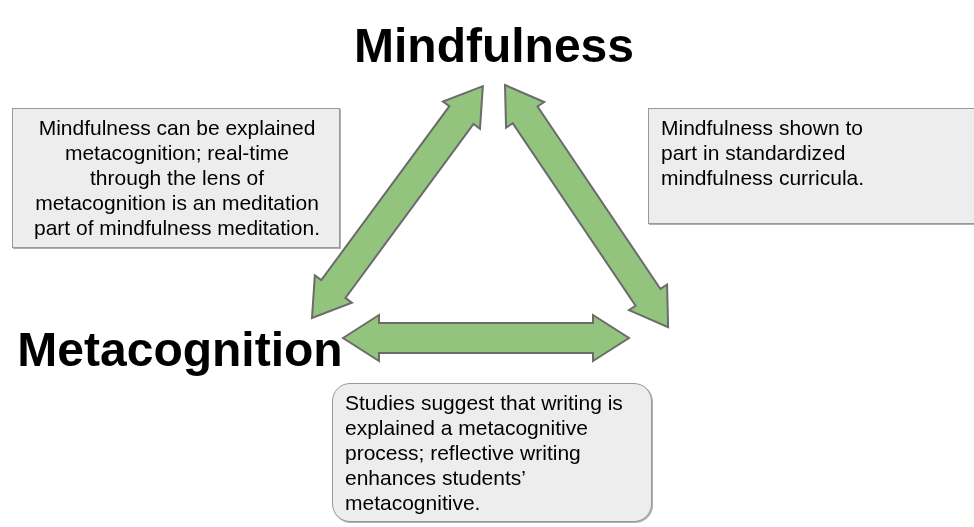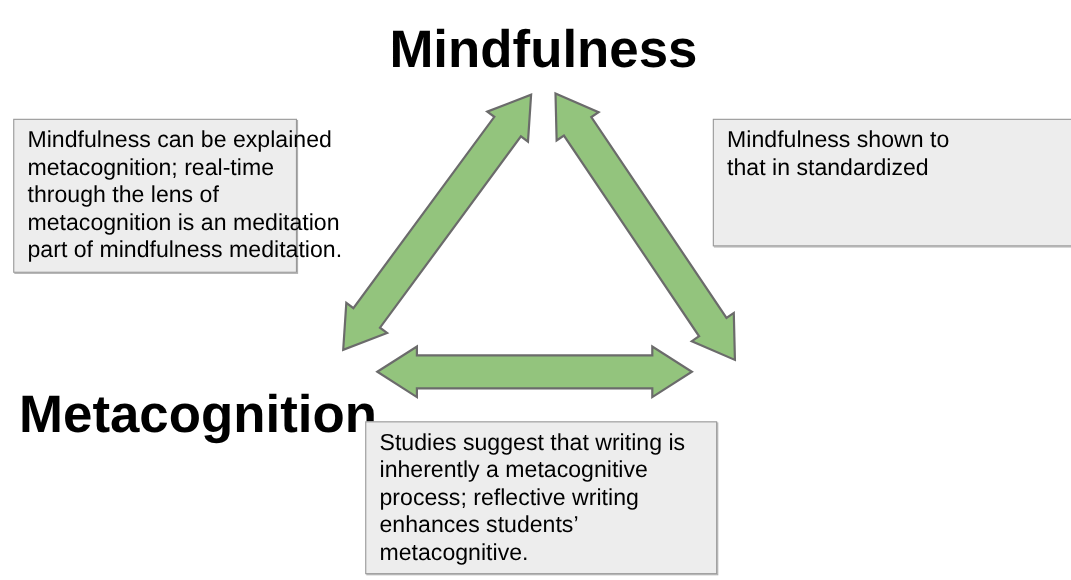--- a/index.html
+++ b/index.html
@@ -35,35 +35,35 @@
   .node-label {
     position: absolute;
     transform: translateX(-50%);
     font-weight: bold;
     font-size: 48px;
     line-height: 1.15;
     white-space: nowrap;
     color: var(--text-color);
   }
   .node-top    { left: 494px; top: 18px; }
-  .node-left   { left: 180px; top: 322px; margin-top: 28px; }
+  .node-left   { left: 180px; top: 322px; }
   .node-right  { left: 762px; top: 322px; }
   .note {
     position: absolute;
     background: var(--note-bg);
     border: 1px solid var(--note-border);
     box-shadow: 1px 1px 0 rgba(110,110,110,0.55);
     padding: 6px 10px 6px 12px;
     font-size: 21px;
     line-height: 25px;
   }
   .note-line { white-space: nowrap; }
-  .note-left   { left: 12px;  top: 108px; width: 258px; height: 140px; }
+  .note-left   { left: 12px;  top: 108px; width: 328px; height: 140px; text-align: center; }
   .note-right  { left: 648px; top: 108px; width: 330px; height: 116px; }
-  .note-bottom { left: 332px; top: 383px; width: 320px; height: 139px; }
+  .note-bottom { left: 332px; top: 383px; width: 320px; height: 139px; border-radius: 18px; }
 </style>
 </head>
 <body>
 
 <div class="canvas">
 
   <svg class="arrow-layer" viewBox="0 0 974 527" aria-hidden="true">
 
     <path d="M343,338 L379,315 L379,323 L593,323 L593,315 L629,338 L593,361 L593,353 L379,353 L379,361 Z"></path>
 
@@ -78,24 +78,25 @@
   <div class="note note-left">
     <div class="note-line">Mindfulness can be explained</div>
     <div class="note-line">metacognition; real-time</div>
     <div class="note-line">through the lens of</div>
     <div class="note-line">metacognition is an meditation</div>
     <div class="note-line">part of mindfulness meditation.</div>
   </div>
 
   <div class="note note-right">
     <div class="note-line">Mindfulness shown to</div>
-    <div class="note-line">that in standardized</div>
+    <div class="note-line">part in standardized</div>
+    <div class="note-line">mindfulness curricula.</div>
   </div>
 
   <div class="note note-bottom">
     <div class="note-line">Studies suggest that writing is</div>
-    <div class="note-line">inherently a metacognitive</div>
+    <div class="note-line">explained a metacognitive</div>
     <div class="note-line">process; reflective writing</div>
     <div class="note-line">enhances students’</div>
     <div class="note-line">metacognitive.</div>
   </div>
 
 </div>
 
 </body></html>

